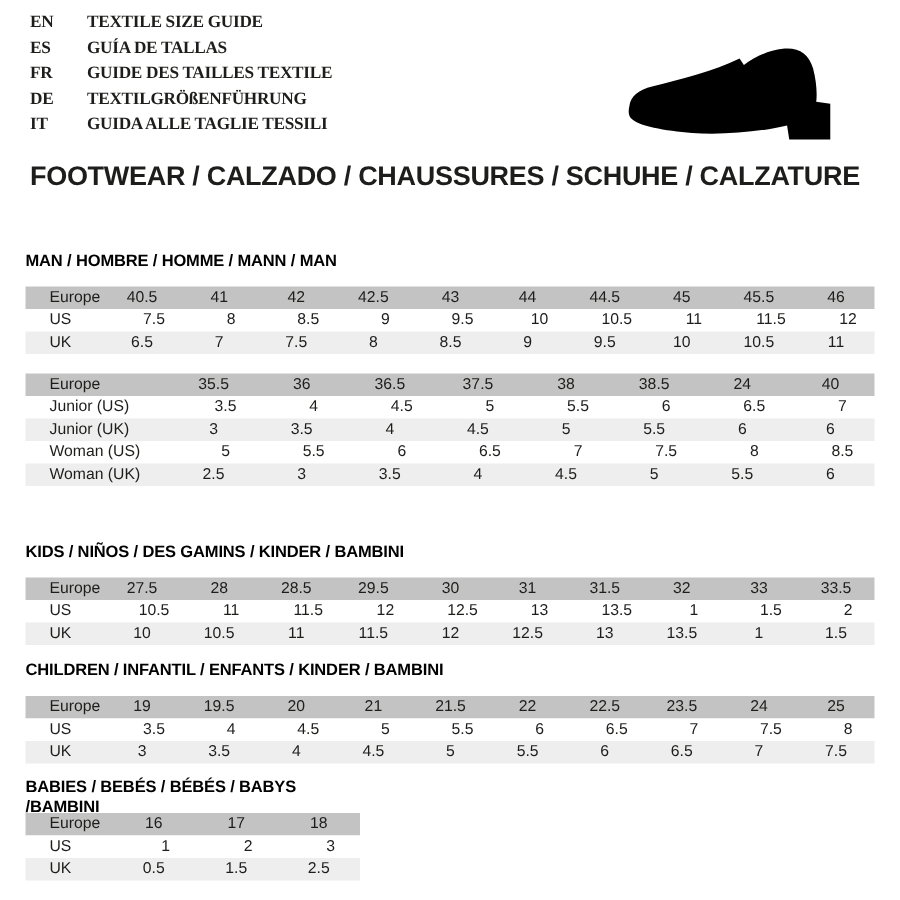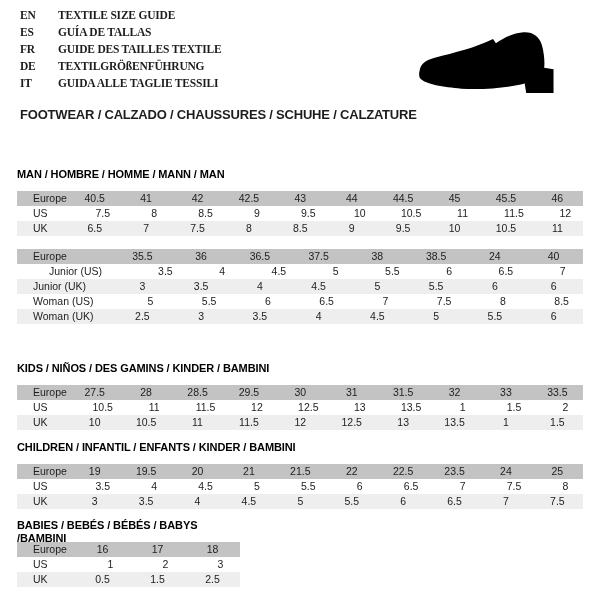--- a/index.html
+++ b/index.html
@@ -10,21 +10,21 @@
     font-family:"Liberation Sans","DejaVu Sans",sans-serif;
     color:#1d1d1b;
     overflow:hidden;
   }
   
   .lang-block{position:absolute;top:7px;left:20px;}
   .lang-row{display:flex;line-height:17px;font-size:11.5px;font-weight:bold;letter-spacing:-0.2px;font-family:Liberation Serif, serif;}
   .lang-code{width:38px;}
   .category-line{
     position:absolute;top:107px;left:20px;
-    font-size:13px;font-weight:bold;letter-spacing:-0.2px;
+    font-size:18px;font-weight:bold;letter-spacing:-0.2px;
   }
   .shoe{position:absolute;left:396px;top:26px;width:184px;height:72px;}
   .shoe svg{width:100%;height:100%;display:block;}
   
   .section{position:absolute;left:17px;width:566px;}
   .section.narrow{width:223px;}
   .table-title{
     font-size:11px;font-weight:bold;letter-spacing:-0.1px;
     height:13px;line-height:13px;margin-bottom:10px;color:#000;
   }
@@ -146,21 +146,21 @@
             <div class="val-cell">35.5</div>
             <div class="val-cell">36</div>
             <div class="val-cell">36.5</div>
             <div class="val-cell">37.5</div>
             <div class="val-cell">38</div>
             <div class="val-cell">38.5</div>
             <div class="val-cell">24</div>
             <div class="val-cell">40</div>
           </div>
           <div class="t-row plain">
-            <div class="label-cell" style="width: 96px; margin-left: 16px;">Junior (US)</div>
+            <div class="label-cell" style="width: 96px;">Junior (US)</div>
             <div class="val-cell">3.5</div>
             <div class="val-cell">4</div>
             <div class="val-cell">4.5</div>
             <div class="val-cell">5</div>
             <div class="val-cell">5.5</div>
             <div class="val-cell">6</div>
             <div class="val-cell">6.5</div>
             <div class="val-cell">7</div>
           </div>
           <div class="t-row stripe">

